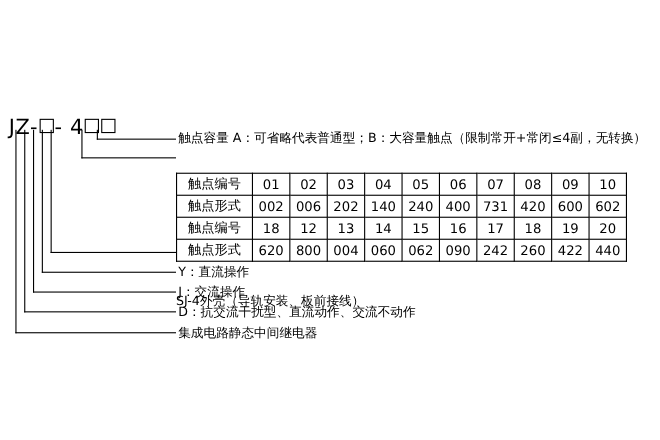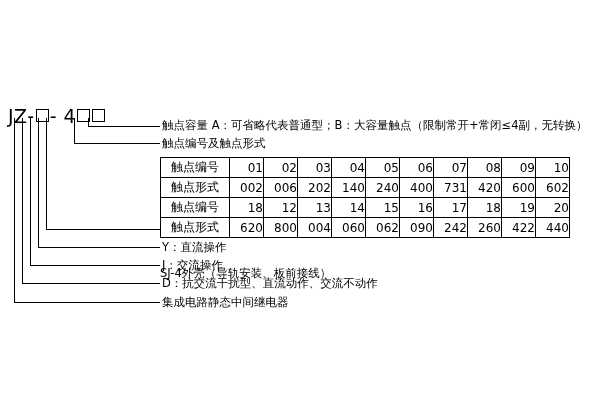--- a/index.html
+++ b/index.html
@@ -64,21 +64,21 @@
     position: absolute;
     left: 160px;
     top: 157px;
   }
   table.contacts {
     border-collapse: collapse;
     font-size: 12px;
   }
   table.contacts td {
     border: 1px solid #000;
-    text-align: right;
+    text-align: center;
     padding: 1px 0;
     height: 15px;
   }
   table.contacts td.hd {
     width: 62px;
     padding: 1px 3px;
     text-align: center;
   }
   table.contacts td.val {
     width: 33px;
@@ -108,21 +108,20 @@
   <div class="vline" style="left:30px; top:118px; height:148px;"></div>
   <div class="hline" style="left:30px; top:265px; width:130px;"></div>
 
   <div class="vline" style="left:22px; top:118px; height:166px;"></div>
   <div class="hline" style="left:22px; top:283px; width:138px;"></div>
 
   <div class="vline" style="left:14px; top:118px; height:185px;"></div>
   <div class="hline" style="left:14px; top:302px; width:146px;"></div>
 
   <div class="note" style="left:162px; top:119px;">触点容量   A：可省略代表普通型；B：大容量触点（限制常开+常闭≤4副，无转换）</div>
-  <div class="note" style="left:162px; top:137px;">触点编号及触点形式</div>
   <div class="note" style="left:160px; top:223px;margin-top:44px;">SJ-4外壳（导轨安装、板前接线）</div>
   <div class="note" style="left:162px; top:241px;">Y：直流操作</div>
   <div class="note" style="left:162px; top:259px;">J：交流操作</div>
   <div class="note" style="left:162px; top:277px;">D：抗交流干扰型、直流动作、交流不动作</div>
   <div class="note" style="left:162px; top:296px;">集成电路静态中间继电器</div>
 
   <div class="tbl-wrap">
     <table class="contacts">
       <tbody>
         <tr>

